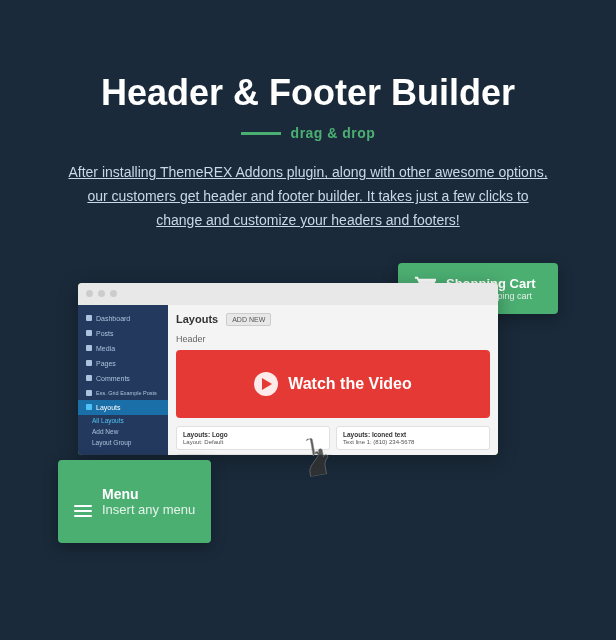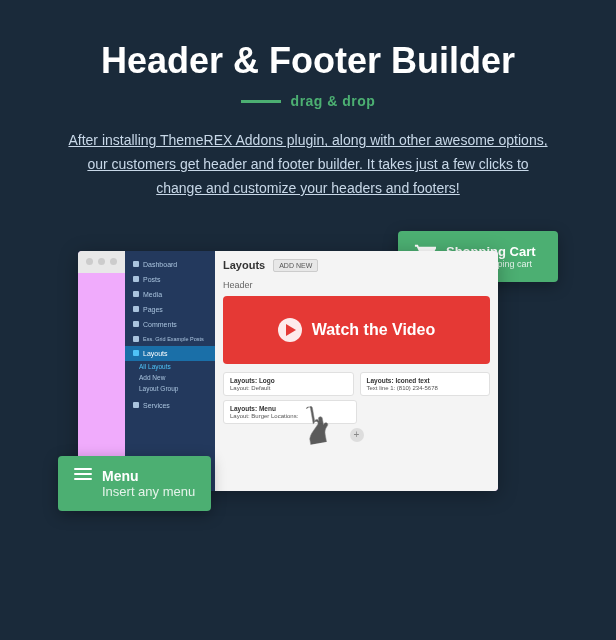--- a/index.html
+++ b/index.html
@@ -26,20 +26,21 @@
       position: relative;
     }
 
     .title {
       color: #ffffff;
       font-size: 36px;
       font-weight: 900;
       text-align: center;
       line-height: 1.15;
       margin-bottom: 12px;
+      margin-top: 32px;
     }
 
     .subtitle-row {
       display: flex;
       align-items: center;
       gap: 10px;
       margin-bottom: 20px;
     }
 
     .subtitle-line {
@@ -70,27 +71,27 @@
       width: 500px;
       height: 280px;
     }
 
     
     .dashboard-mockup {
       position: absolute;
       top: 20px;
       left: 20px;
       width: 420px;
-      height: 240px;
-      background: #f0abfc;
+      height: 172px;
+      background: #84cc16;
       border-radius: 4px;
       box-shadow: 0 4px 20px rgba(0,0,0,0.3);
       overflow: hidden;
       display: flex;
-      flex-direction: row;
+      flex-direction: column;
     }
 
     .mockup-topbar {
       background: #e8e8e8;
       height: 22px;
       display: flex;
       align-items: center;
       padding: 0 8px;
       gap: 5px;
       flex-shrink: 0;
@@ -305,23 +306,23 @@
       font-size: 9px;
     }
 
     
     .menu-popup {
       position: absolute;
       bottom: 0px;
       left: 0px;
       background: #4caf72;
       border-radius: 4px;
-      padding: 12px 16px;
-      display: flex;
-      align-items: flex-start;
+      padding: 26px 16px;
+      display: flex;
+      align-items: flex-end;
       gap: 10px;
       min-width: 140px;
       box-shadow: 0 4px 15px rgba(0,0,0,0.3);
     }
 
     .menu-icon {
       font-size: 18px;
       color: #fff;
       display: flex;
       flex-direction: column;

